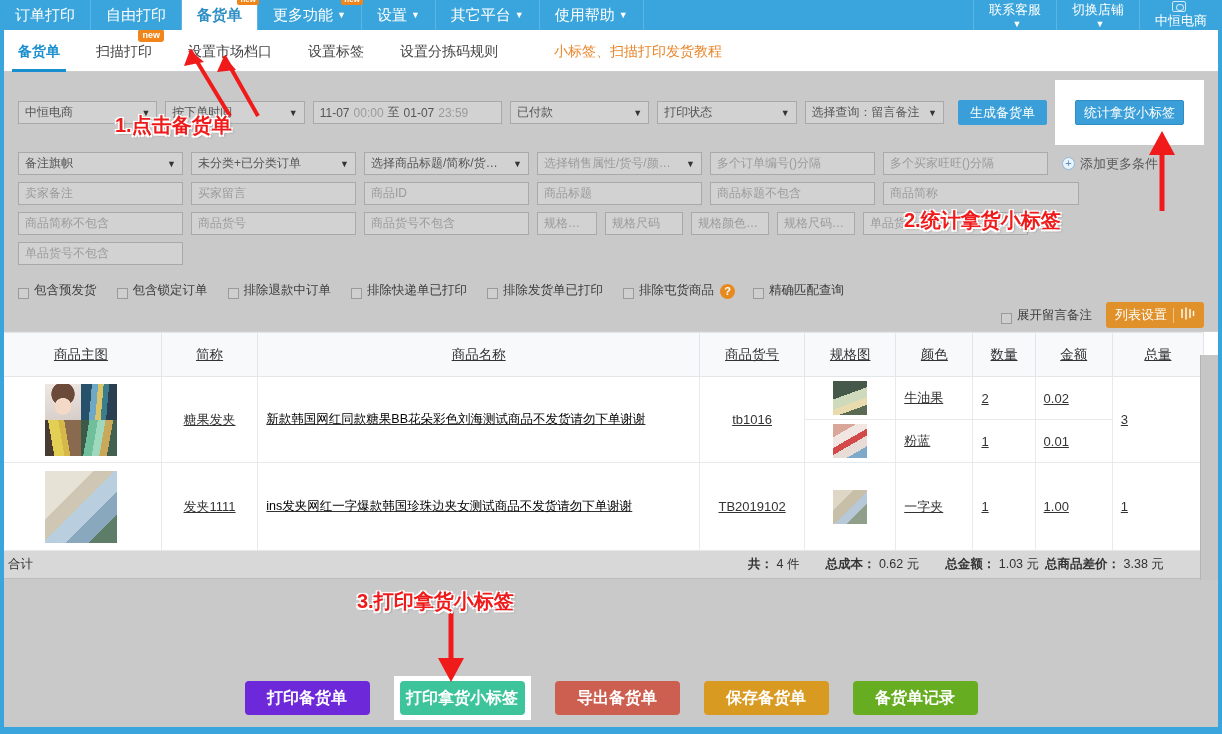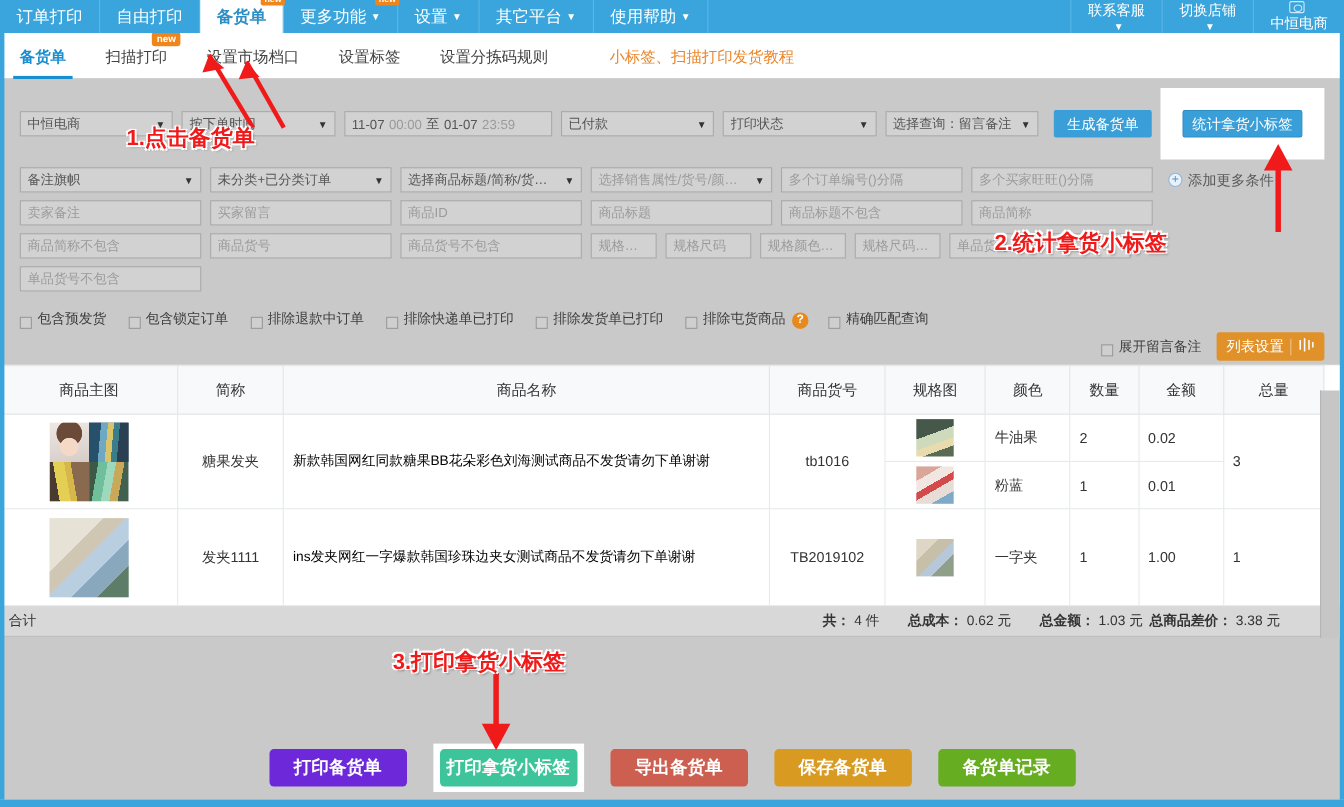--- a/index.html
+++ b/index.html
@@ -145,21 +145,21 @@
     padding:0 9px; font-size:13px;
   }
   #btn-listset .divx { width:1px; height:15px; background:#f0c48b; margin:0 6px; }
 
   
   #tablewrap {
     margin:0 0 0 0; background:#fff;
     border-top:1px solid #cfcfcf;
     position:relative;
   }
-  table { border-collapse:collapse; width:1204px; table-layout:fixed; }
+  table { border-collapse:collapse; width:1204px; table-layout:fixed;text-decoration:underline; }
   thead th {
     background:#f7f9fa; border:1px solid #e2e6e8;
     font-weight:normal; font-size:13.5px; color:#333;
     height:44px; text-align:center;
   }
   tbody td {
     border:1px solid #e6eaec; font-size:13px; color:#333;
     padding:4px 8px; vertical-align:middle;
   }
   td.ctr { text-align:center; }
@@ -395,21 +395,21 @@
       </div>
     <div class="fld ph" style="width:165px">
       <span class="cv">商品ID</span>
       </div>
     <div class="fld ph" style="width:165px">
       <span class="cv">商品标题</span>
       </div>
     <div class="fld ph" style="width:165px">
       <span class="cv">商品标题不包含</span>
       </div>
-    <div class="fld ph" style="width:165px">
+    <div class="fld ph" style="width:196px">
       <span class="cv">商品简称</span>
       </div>
   </div>
 
   <div class="frow">
     <div class="fld ph" style="width:165px">
       <span class="cv">商品简称不包含</span>
       </div>
     <div class="fld ph" style="width:165px">
       <span class="cv">商品货号</span>

